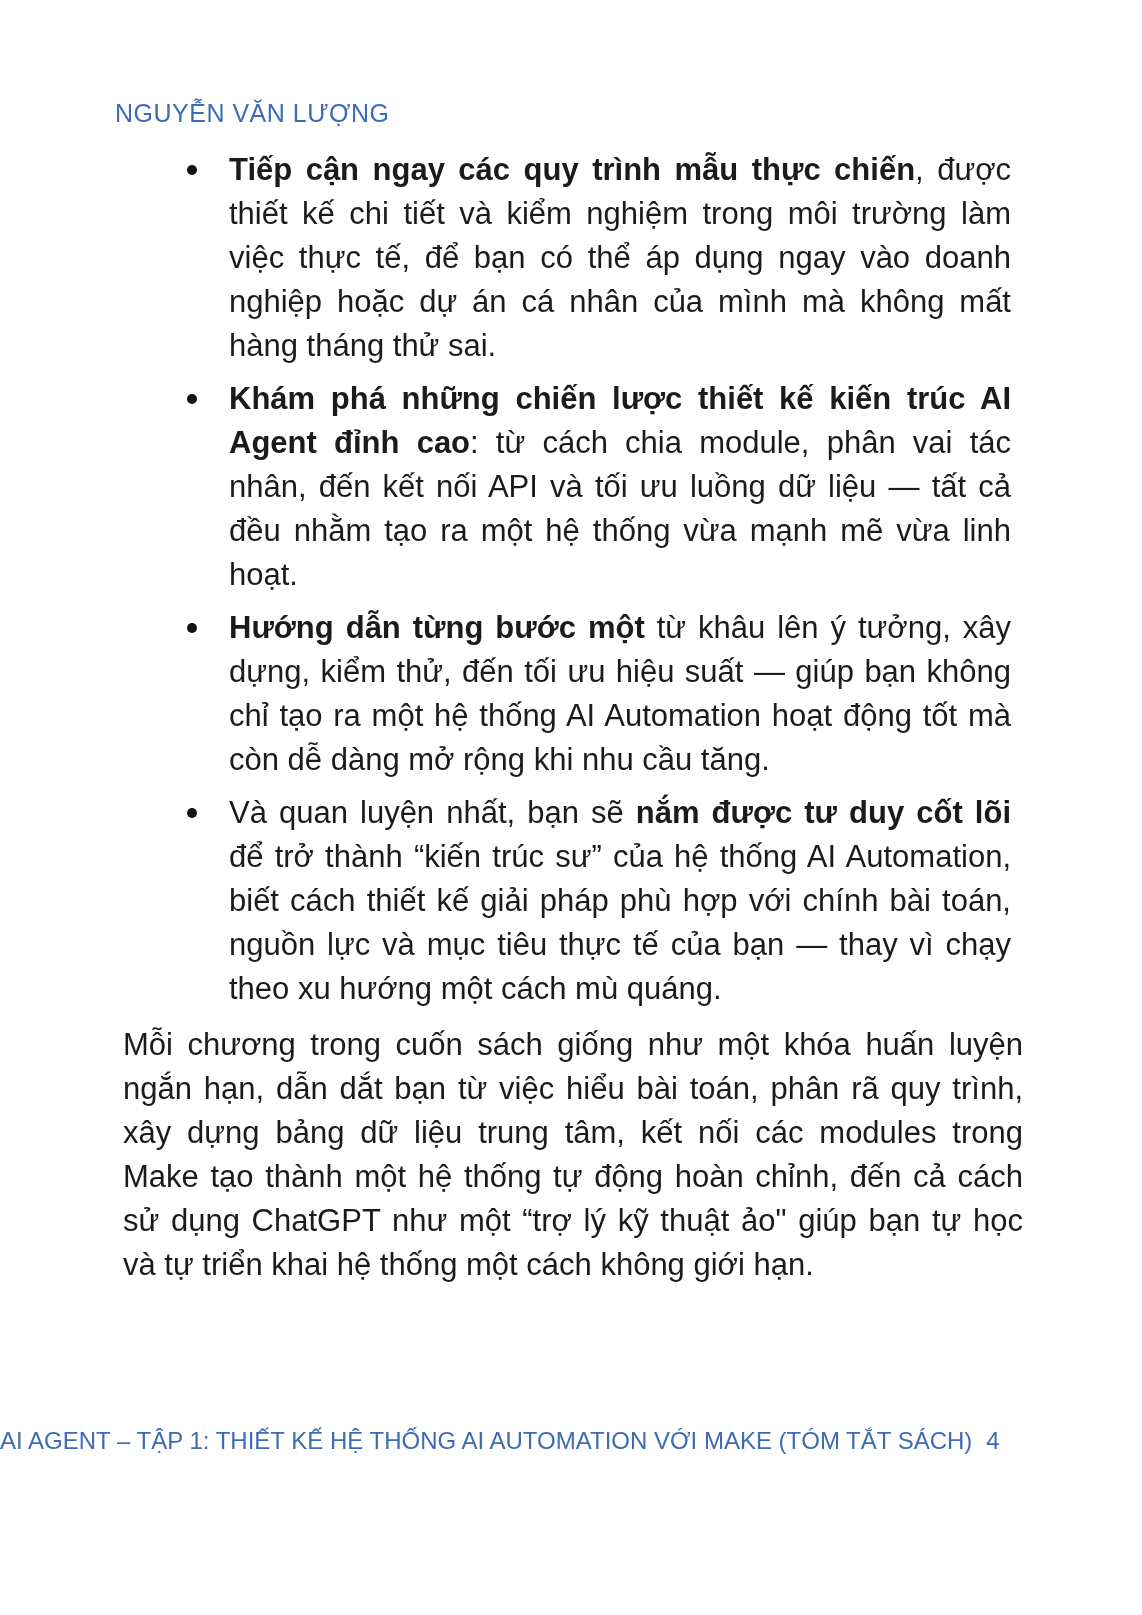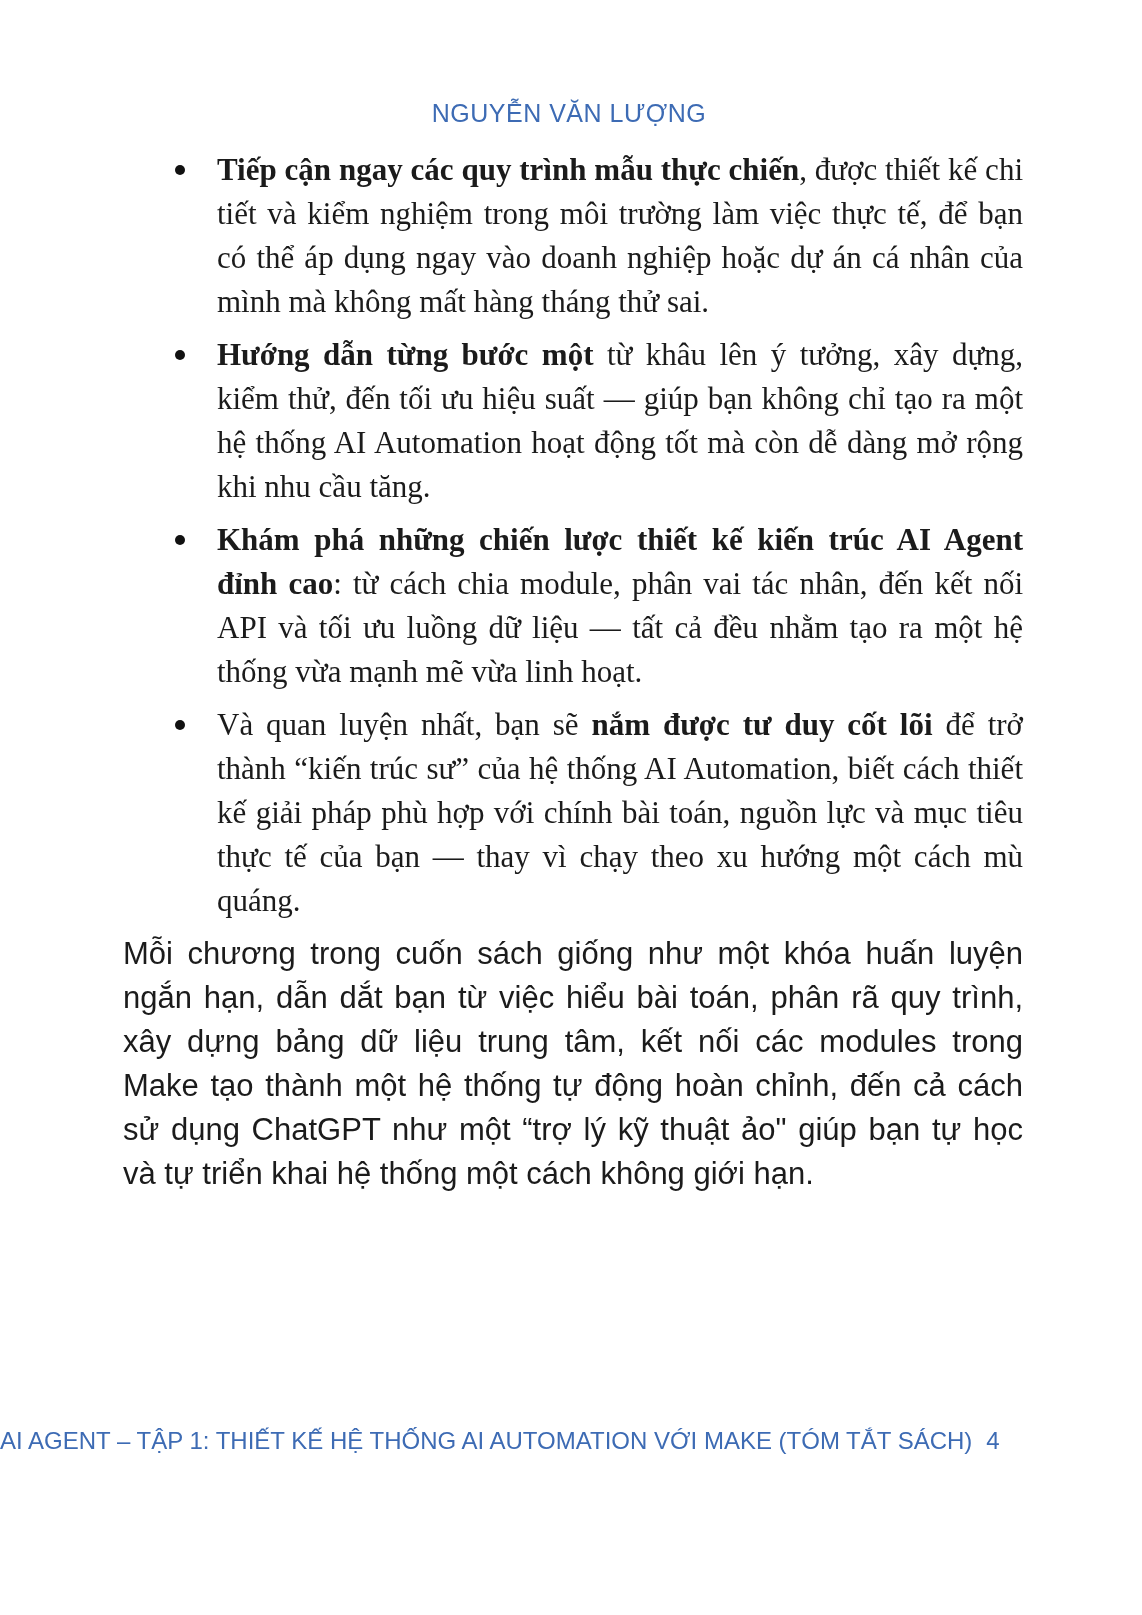--- a/index.html
+++ b/index.html
@@ -13,33 +13,31 @@
     height: 1615px;
     margin: 0 auto;
     background: #ffffff;
     box-sizing: border-box;
     padding: 100px 119px 0 115px;
     font-family: "Liberation Sans", "DejaVu Sans", sans-serif;
     color: #1b1b1b;
     overflow: hidden;
   }
   .running-header {
-    text-align: center;
     color: var(--accent, #3d6bb4);
     font-size: 25px;
     line-height: 26px;
     margin-bottom: 22px;
     letter-spacing: 0.5px;
     font-weight: 400;
   }
   ul.bullets {
     list-style: none;
-    margin: 0;
+    margin: 12px;
     padding: 0;
-    font-family: Liberation Serif, serif;
   }
   ul.bullets li {
     position: relative;
     padding-left: 102px;
     font-size: 31px;
     line-height: 44px;
     text-align: justify;
     margin-bottom: 9px;
   }
   ul.bullets li::before {
@@ -79,22 +77,22 @@
 </style>
 </head>
 <body>
 
 <div class="page">
 
   <div class="running-header">NGUYỄN VĂN LƯỢNG</div>
 
   <ul class="bullets">
       <li><span class="b">Tiếp cận ngay các quy trình mẫu thực chiến</span><span>, được thiết kế chi tiết và kiểm nghiệm trong môi trường làm việc thực tế, để bạn có thể áp dụng ngay vào doanh nghiệp hoặc dự án cá nhân của mình mà không mất hàng tháng thử sai.</span></li>
+      <li><span class="b">Khám phá những chiến lược thiết kế kiến trúc AI Agent đỉnh cao</span><span>: từ cách chia module, phân vai tác nhân, đến kết nối API và tối ưu luồng dữ liệu — tất cả đều nhằm tạo ra một hệ thống vừa mạnh mẽ vừa linh hoạt.</span></li>
       <li><span class="b">Hướng dẫn từng bước một</span><span> từ khâu lên ý tưởng, xây dựng, kiểm thử, đến tối ưu hiệu suất — giúp bạn không chỉ tạo ra một hệ thống AI Automation hoạt động tốt mà còn dễ dàng mở rộng khi nhu cầu tăng.</span></li>
-      <li><span class="b">Khám phá những chiến lược thiết kế kiến trúc AI Agent đỉnh cao</span><span>: từ cách chia module, phân vai tác nhân, đến kết nối API và tối ưu luồng dữ liệu — tất cả đều nhằm tạo ra một hệ thống vừa mạnh mẽ vừa linh hoạt.</span></li>
       <li><span>Và quan luyện nhất, bạn sẽ </span><span class="b">nắm được tư duy cốt lõi</span><span> để trở thành “kiến trúc sư” của hệ thống AI Automation, biết cách thiết kế giải pháp phù hợp với chính bài toán, nguồn lực và mục tiêu thực tế của bạn — thay vì chạy theo xu hướng một cách mù quáng.</span></li>
     </ul>
 
   <p class="para">Mỗi chương trong cuốn sách giống như một khóa huấn luyện ngắn hạn, dẫn dắt bạn từ việc hiểu bài toán, phân rã quy trình, xây dựng bảng dữ liệu trung tâm, kết nối các modules trong Make tạo thành một hệ thống tự động hoàn chỉnh, đến cả cách sử dụng ChatGPT như một “trợ lý kỹ thuật ảo" giúp bạn tự học và tự triển khai hệ thống một cách không giới hạn.</p>
 
 
 
   <div class="running-footer">
     <span>AI AGENT – TẬP 1: THIẾT KẾ HỆ THỐNG AI AUTOMATION VỚI MAKE (TÓM TẮT SÁCH)</span><span class="pgnum">4</span>
   </div>

